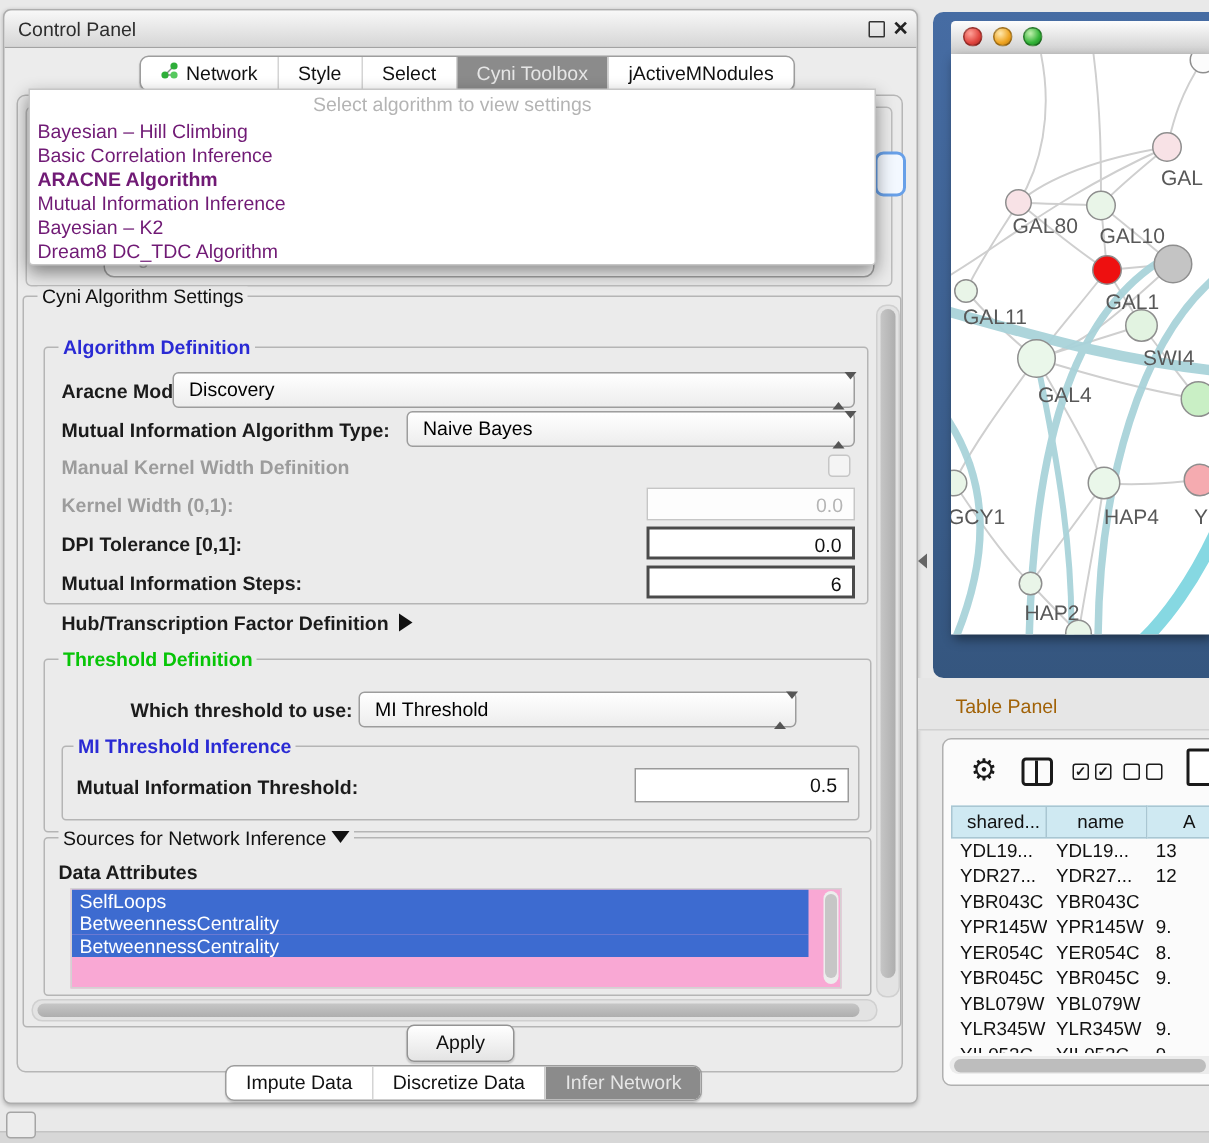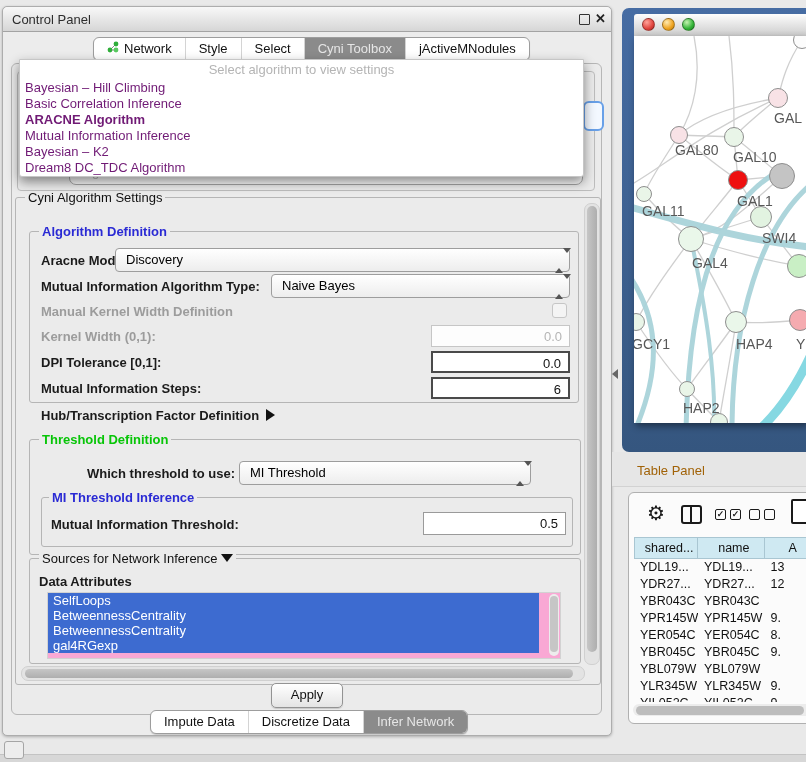--- a/index.html
+++ b/index.html
@@ -264,21 +264,20 @@
     <span class="legend" style="left:36px;top:545px;">
       <span>Sources for Network Inference</span>
       <span class="tri-down"></span>
     </span>
     <span class="lbl" style="left:36px;top:567px;">Data Attributes</span>
 
     <div class="abs" id="attr-list">
       <div class="attr-item">SelfLoops</div>
       <div class="attr-item">BetweennessCentrality</div>
       <div class="attr-item">BetweennessCentrality</div>
-      <div class="attr-item">gal4RGexp</div>
       <div id="attr-vscroll">
           <div id="attr-vthumb"></div>
         </div>
     </div>
 
     <div class="abs sb-track" id="set-vscroll">
       <div class="sb-thumb abs" id="set-vthumb"></div>
     </div>
     <div class="abs sb-track" id="set-hscroll">
       <div class="sb-thumb abs" id="set-hthumb"></div>

